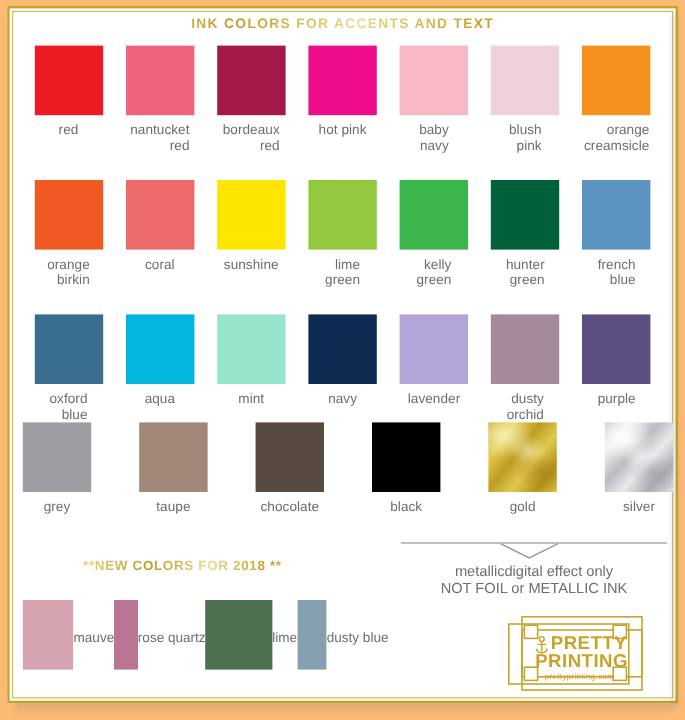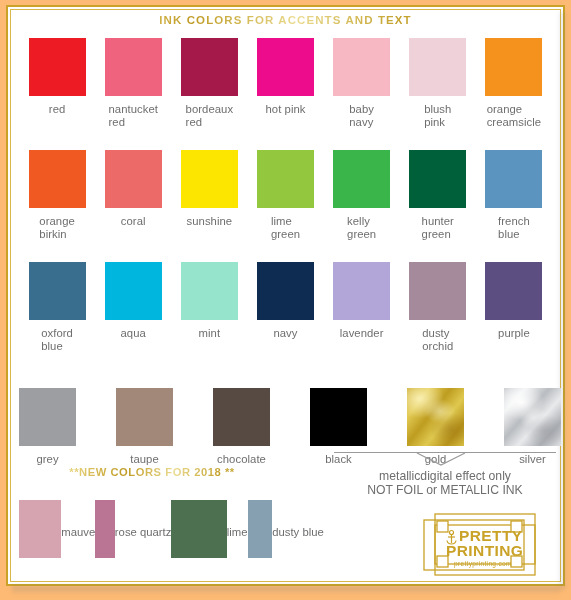--- a/index.html
+++ b/index.html
@@ -88,37 +88,37 @@
   .swatch {
     width: 57px;
     height: 58px;
     display: block;
   }
   .label {
     margin-top: 7px;
     font-size: 11.3px;
     line-height: 12.6px;
     color: #6E6E70;
-    text-align: left;
+    text-align: right;
     letter-spacing: 0.05px;
     white-space: pre-line;
   }
   .label-bottom {
     margin-top: 6px;
     font-size: 11.3px;
     line-height: 12.6px;
     color: #6E6E70;
     text-align: center;
   }
 
   
   .row-1 { top: 38px; }
   .row-2 { top: 150px; }
   .row-3 { top: 262px; }
-  .row-4 { top: 388px; gap: 40px; }
+  .row-4 { top: 352px; gap: 40px; }
 
   
   .metal-gold {
     background:
       radial-gradient(ellipse 70% 55% at 22% 18%, rgba(255,248,200,0.80), rgba(255,248,200,0) 62%),
       radial-gradient(ellipse 60% 45% at 78% 72%, rgba(150,110,15,0.45), rgba(150,110,15,0) 64%),
       radial-gradient(ellipse 40% 30% at 58% 40%, rgba(255,255,230,0.45), rgba(255,255,230,0) 70%),
       linear-gradient(128deg, #C9A72B 0%, #E3CB55 22%, #BE9D20 43%, #DFC84F 62%, #B8951C 82%, #D6BE45 100%);
   }
   .metal-silver {

